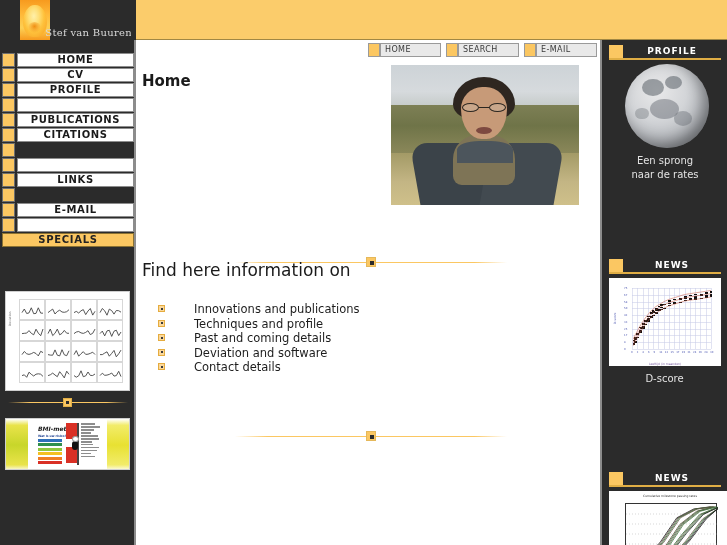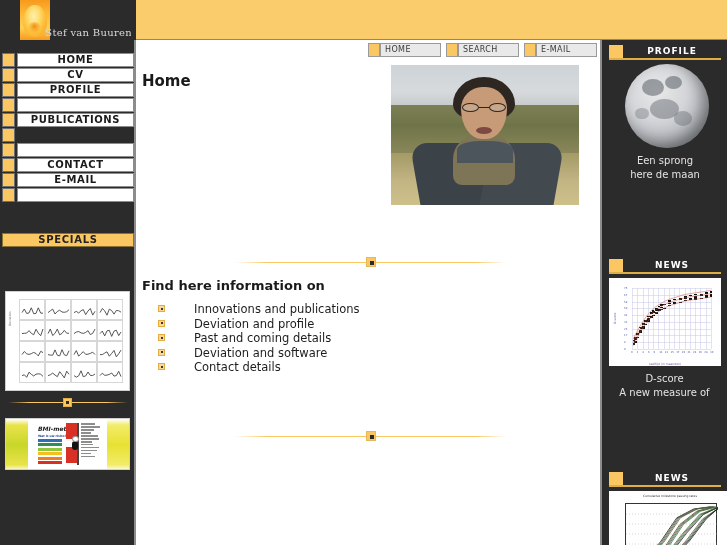--- a/index.html
+++ b/index.html
@@ -122,21 +122,21 @@
   .divider .line{position:absolute;left:0;top:5px;height:1px;
     background:linear-gradient(90deg,rgba(251,199,98,0) 0%,#fbc762 12%,#fbc762 88%,rgba(251,199,98,0) 100%);}
   .divider .dot{position:absolute;top:0px;width:10px;height:10px;background:#fbc762;border:1px solid #e5b85a;box-sizing:border-box;}
   .divider .dot i{position:absolute;left:2.5px;top:2.5px;width:4px;height:4px;background:#2b2b2b;display:block;}
 
   .divider-1{left:99px;top:217px;width:272px;}
   .divider-1 .line{width:272px;} .divider-1 .dot{left:131px;}
   .divider-2{left:99px;top:391px;width:272px;}
   .divider-2 .line{width:272px;} .divider-2 .dot{left:131px;}
 
-  .section-head{position:absolute;left:6px;top:238px;font-size:13px;font-weight:bold;color:#1a1a1a;}
+  .section-head{position:absolute;left:6px;top:220px;font-size:17px;font-weight:normal;color:#1a1a1a;}
   .bullets{position:absolute;left:22px;top:262px;}
   .bullet-row{position:relative;height:14.6px;}
   .bullet-sq{position:absolute;left:0;top:3px;width:7px;height:7px;background:#fbd89a;
     border:1px solid #e5ac3f;box-sizing:border-box;}
   .bullet-sq i{position:absolute;left:1.5px;top:1.5px;width:2px;height:2px;background:#3a3a3a;display:block;}
   .bullet-txt{position:absolute;left:36px;top:0;font-size:11.5px;color:#1d1d1d;white-space:nowrap;}
 
   .content-border-r{position:absolute;left:600px;top:40px;width:2px;height:505px;background:#8c8c8c;}
 
   
@@ -201,28 +201,35 @@
         <div class="nav-item nav-spacer">
           <div class="nav-sq"></div>
           <div class="nav-cell"></div>
         </div>
         <div class="nav-item">
           <div class="nav-sq"></div>
           <div class="nav-cell">PUBLICATIONS</div>
         </div>
         <div class="nav-item">
           <div class="nav-sq"></div>
+          <div class="nav-cell">CITATIONS</div>
+        </div>
+        <div class="nav-item">
+          <div class="nav-sq"></div>
         </div>
         <div class="nav-item nav-spacer">
           <div class="nav-sq"></div>
           <div class="nav-cell"></div>
         </div>
         <div class="nav-item">
           <div class="nav-sq"></div>
-          <div class="nav-cell">CONTACT</div>
+          <div class="nav-cell">LINKS</div>
+        </div>
+        <div class="nav-item">
+          <div class="nav-sq"></div>
         </div>
         <div class="nav-item">
           <div class="nav-sq"></div>
           <div class="nav-cell">E-MAIL</div>
         </div>
         <div class="nav-item nav-spacer">
           <div class="nav-sq"></div>
           <div class="nav-cell"></div>
         </div>
       </div>
@@ -375,21 +382,21 @@
         <div class="bullet-row">
           <div class="bullet-sq">
             <i></i>
           </div>
           <div class="bullet-txt">Innovations and publications</div>
         </div>
         <div class="bullet-row">
           <div class="bullet-sq">
             <i></i>
           </div>
-          <div class="bullet-txt">Deviation and profile</div>
+          <div class="bullet-txt">Techniques and profile</div>
         </div>
         <div class="bullet-row">
           <div class="bullet-sq">
             <i></i>
           </div>
           <div class="bullet-txt">Past and coming details</div>
         </div>
         <div class="bullet-row">
           <div class="bullet-sq">
             <i></i>
@@ -423,21 +430,21 @@
     <div class="moon-wrap">
       <div class="moon">
         <div class="mare" style="left:20%;top:18%;width:26%;height:20%;"></div>
         <div class="mare" style="left:48%;top:14%;width:20%;height:16%;"></div>
         <div class="mare" style="left:30%;top:42%;width:34%;height:24%;opacity:.8;"></div>
         <div class="mare" style="left:58%;top:56%;width:22%;height:18%;opacity:.7;"></div>
         <div class="mare" style="left:12%;top:52%;width:16%;height:14%;opacity:.6;"></div>
       </div>
       <div class="moon-cap">
         <div>Een sprong</div>
-        <div>here de maan</div>
+        <div>naar de rates</div>
       </div>
     </div>
 
     <div class="panel-head" style="top:219px;">
       <div class="sq"></div>
       <div class="lbl">NEWS</div>
       <div class="ul"></div>
     </div>
     <div class="news-img" style="top:238px;width:112px;height:88px;">
       <div class="sc-plot" id="scPlot">
@@ -1068,21 +1075,20 @@
           <div class="sc-tick" style="left: 71.0714px; top: 66px;">24</div>
           <div class="sc-tick" style="left: 76.7143px; top: 66px;">26</div>
           <div class="sc-tick" style="left: 82.3571px; top: 66px;">28</div>
           <div class="sc-tick" style="left: 88px; top: 66px;">30</div>
         </div>
       <div class="sc-ylab">D-score</div>
       <div class="sc-xlab">Leeftijd (in maanden)</div>
     </div>
     <div class="news-cap" style="top:332px;">
       <div>D-score</div>
-      <div>A new measure of</div>
     </div>
 
     <div class="panel-head" style="top:432px;">
       <div class="sq"></div>
       <div class="lbl">NEWS</div>
       <div class="ul"></div>
     </div>
     <div class="news-img" style="top:451px;width:122px;height:94px;">
       <div class="gc-title">Cumulative milestone passing rates</div>
       <div class="gc-plot" id="gcPlot">

